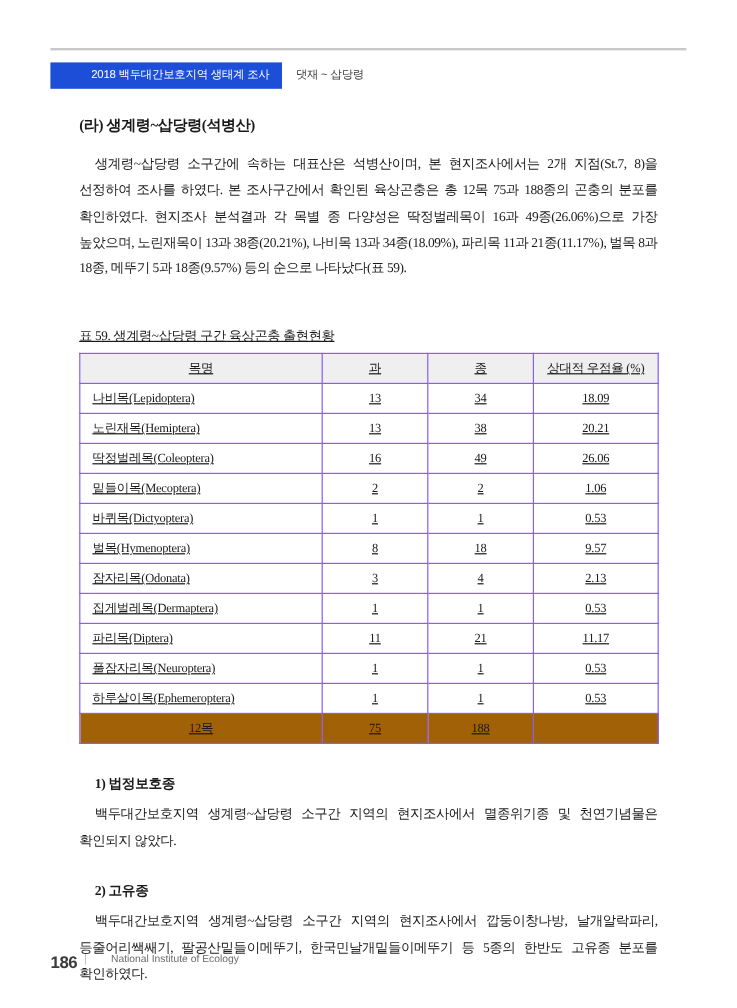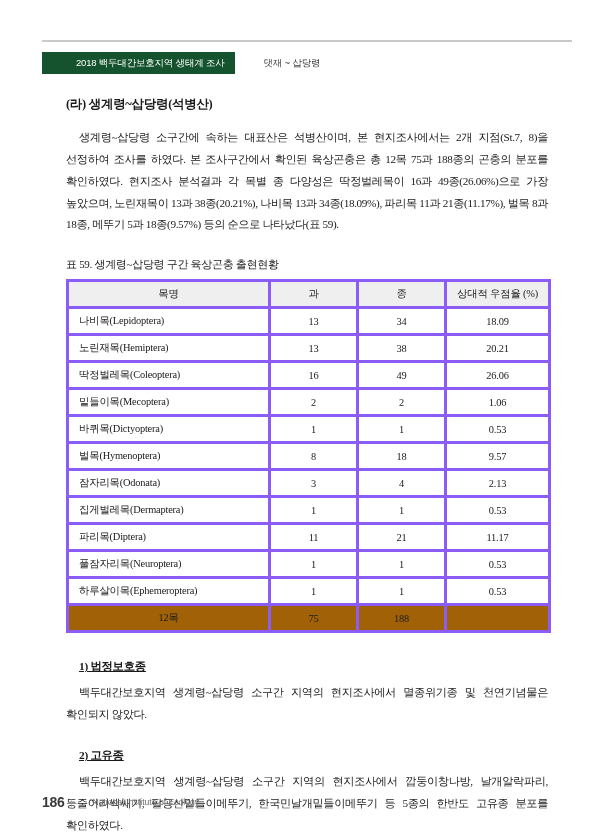--- a/index.html
+++ b/index.html
@@ -32,35 +32,35 @@
   }
   .header-band {
     position: absolute;
     top: 52px;
     left: 42px;
     height: 22px;
     display: flex;
     align-items: stretch;
   }
   .header-tag {
-    background: #14532d;
+    background: #1d4ed8;
     color: #ffffff;
     font-size: 9.5px;
     font-family: "Liberation Sans", sans-serif;
     line-height: 22px;
     padding: 0 10px 0 34px;
     white-space: nowrap;
     letter-spacing: -0.2px;
   }
   .header-sub {
     color: #3c3c3c;
     font-size: 9.5px;
     font-family: "Liberation Sans", sans-serif;
     line-height: 22px;
-    padding-left: 29px;
+    padding-left: 12px;
     white-space: nowrap;
     letter-spacing: -0.2px;
   }
   
   .content {
     position: absolute;
     top: 96px;
     left: 66px;
     width: 482px;
   }
@@ -75,35 +75,37 @@
     line-height: 1.95;
     margin: 0 0 6px 0;
     text-align: justify;
     text-justify: inter-character;
     text-indent: 13px;
     letter-spacing: -0.35px;
     word-break: keep-all;
   }
   .table-caption {
     font-size: 11px;
-    margin: 21px 0 7px 0;
-    letter-spacing: -0.3px;
+    margin: 36px 0 7px 0;
+    letter-spacing: -0.3px;
+    text-decoration: underline;
   }
   
   table.data {
     border-collapse: collapse;
     width: 482px;
     font-size: 10.4px;
     table-layout: fixed;
   }
   table.data th, table.data td {
-    border: 3px solid #8b5cf6;
+    border: 1px solid #8b5cf6;
     height: 24px;
     padding: 0 6px;
     letter-spacing: -0.2px;
+    text-decoration: underline;
   }
   table.data thead th {
     background: #efefef;
     font-weight: normal;
     text-align: center;
   }
   table.data td.name {
     text-align: left;
     padding-left: 10px;
   }
@@ -118,32 +120,31 @@
   col.c2 { width: 88px; }
   col.c3 { width: 88px; }
   col.c4 { width: 104px; }
   
   h3.sub-title {
     font-size: 11.4px;
     font-weight: bold;
     margin: 26px 0 8px 0;
     padding-left: 13px;
     letter-spacing: -0.3px;
-    text-decoration: underline;
   }
   h3.sub-title.tight {
     margin-top: 22px;
   }
   
   .footer {
     position: absolute;
     left: 42px;
     bottom: 30px;
     display: flex;
-    align-items: center;
+    align-items: flex-start;
   }
   .footer-page {
     font-family: "Liberation Sans", sans-serif;
     font-size: 14px;
     font-weight: bold;
     color: #3a3a3a;
     letter-spacing: -0.3px;
   }
   .footer-divider {
     color: #9b9b9b;

